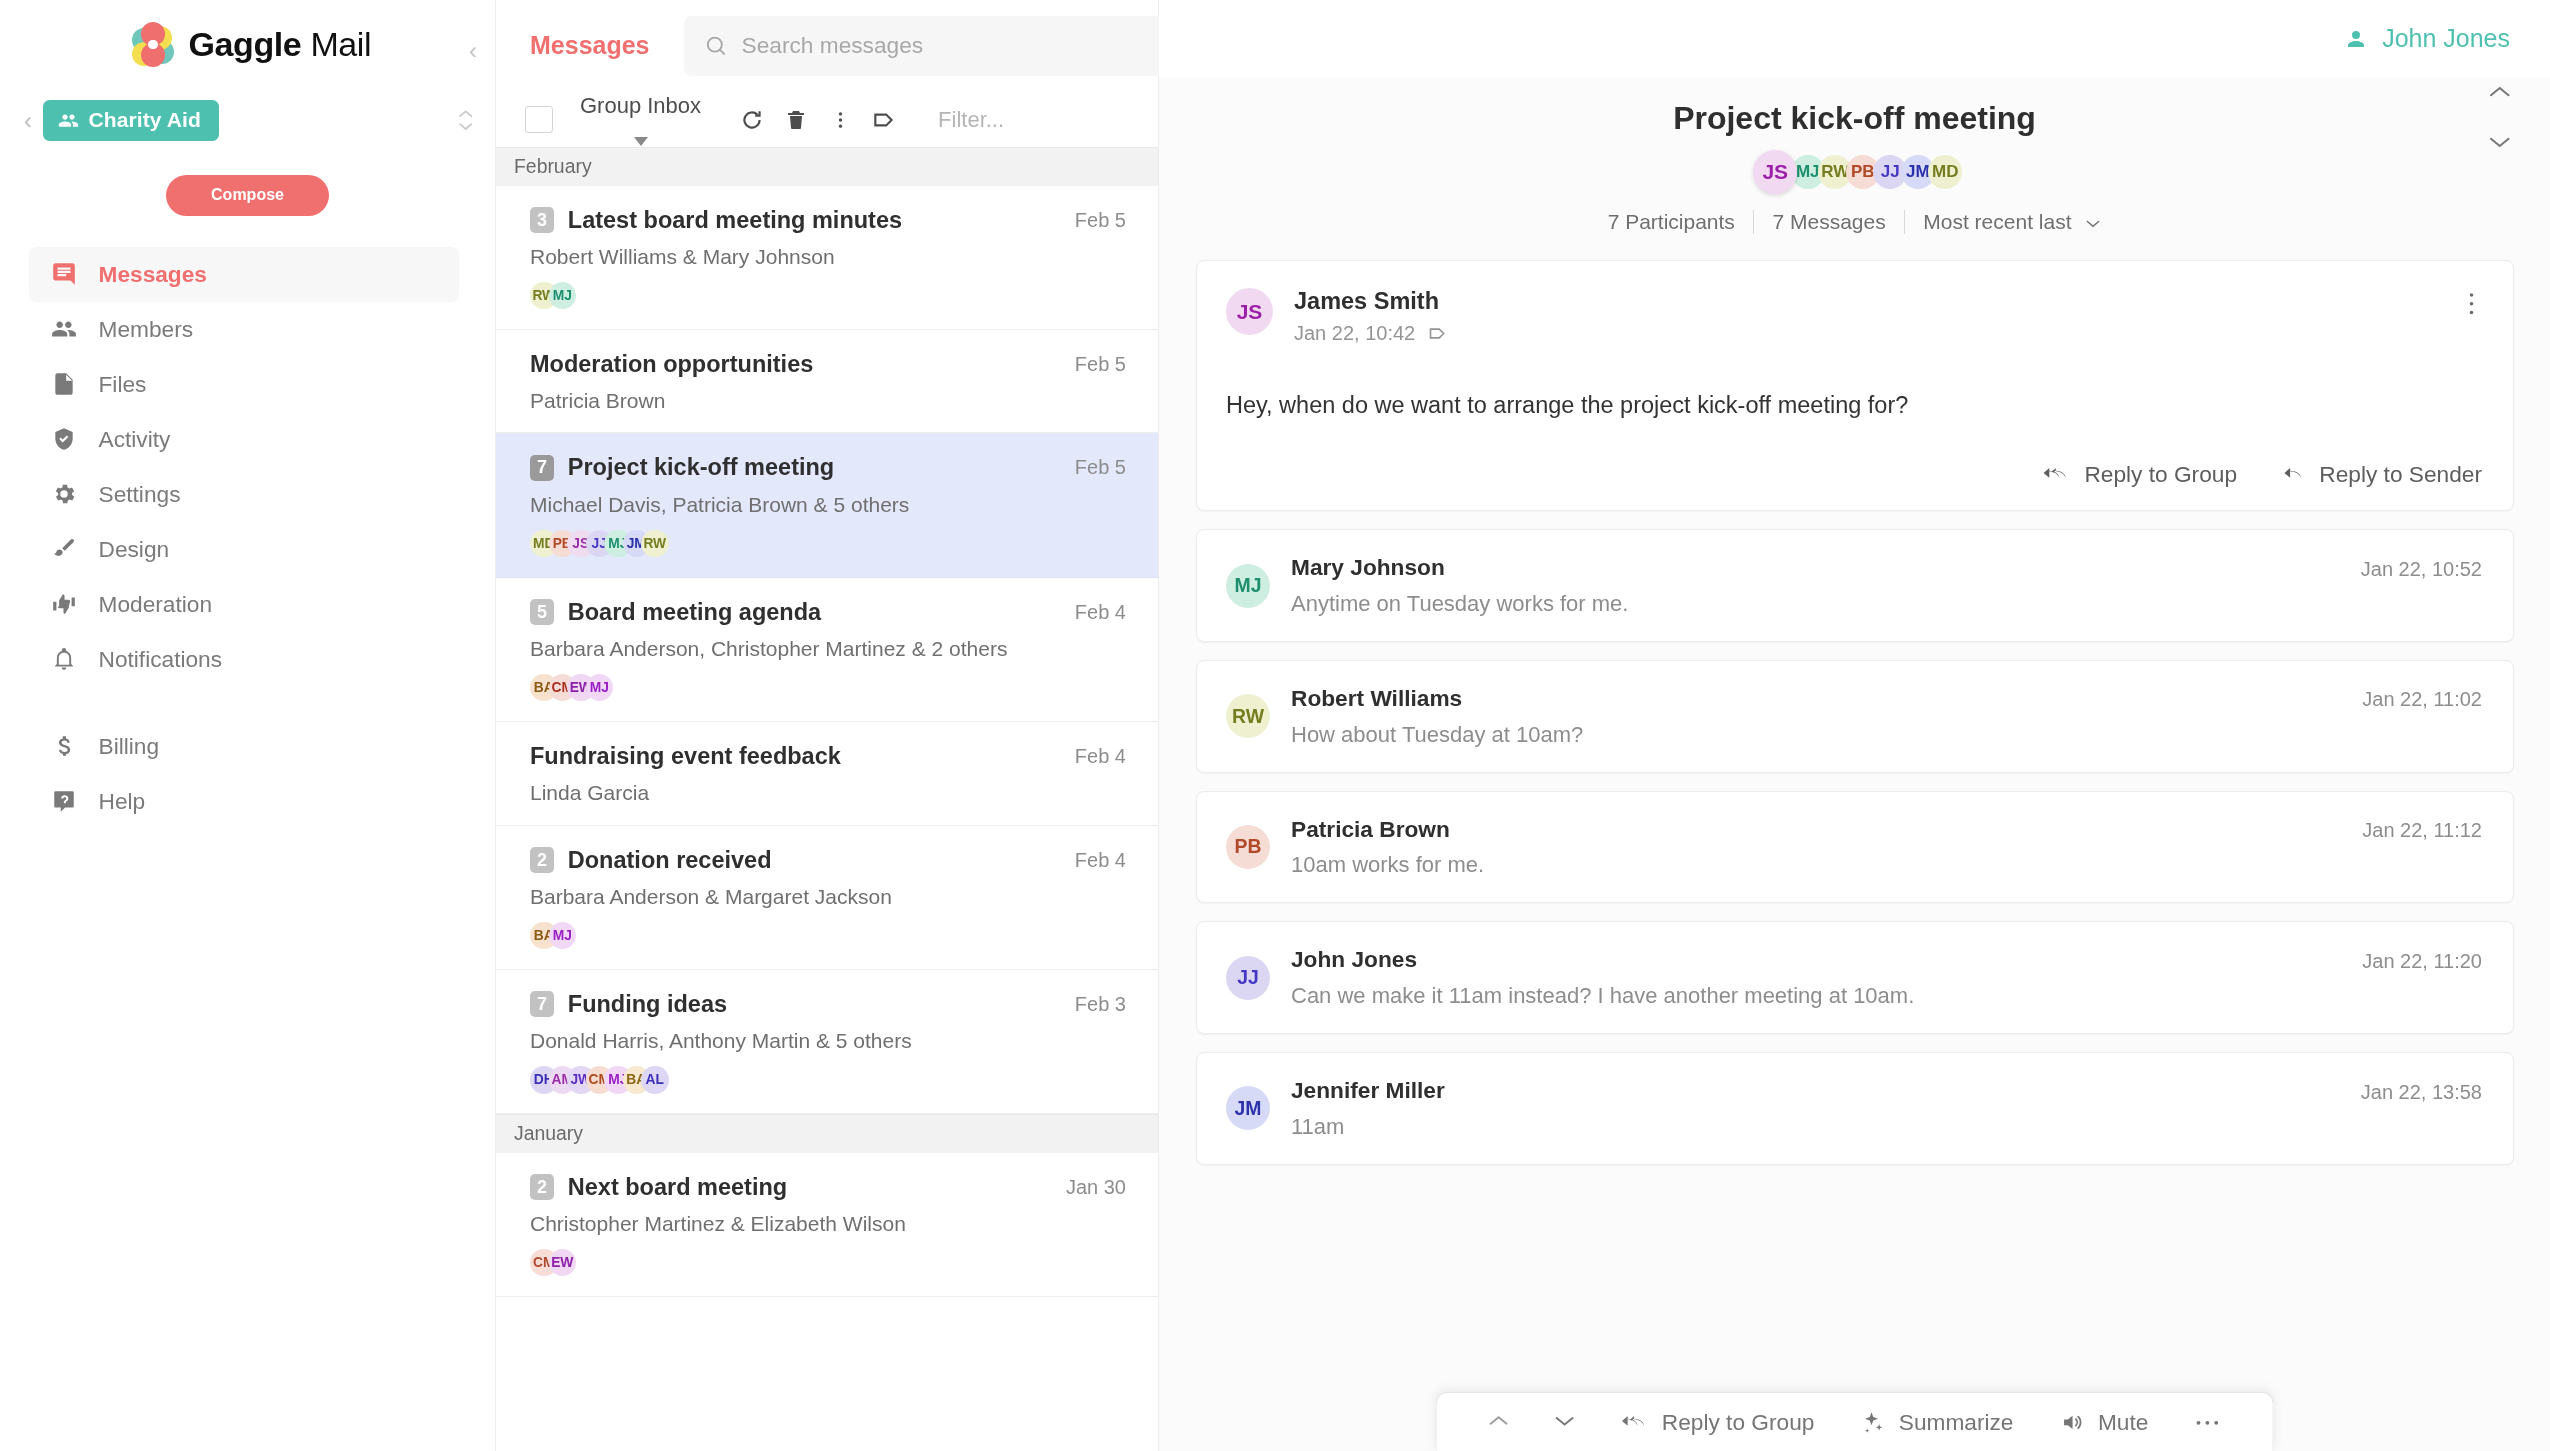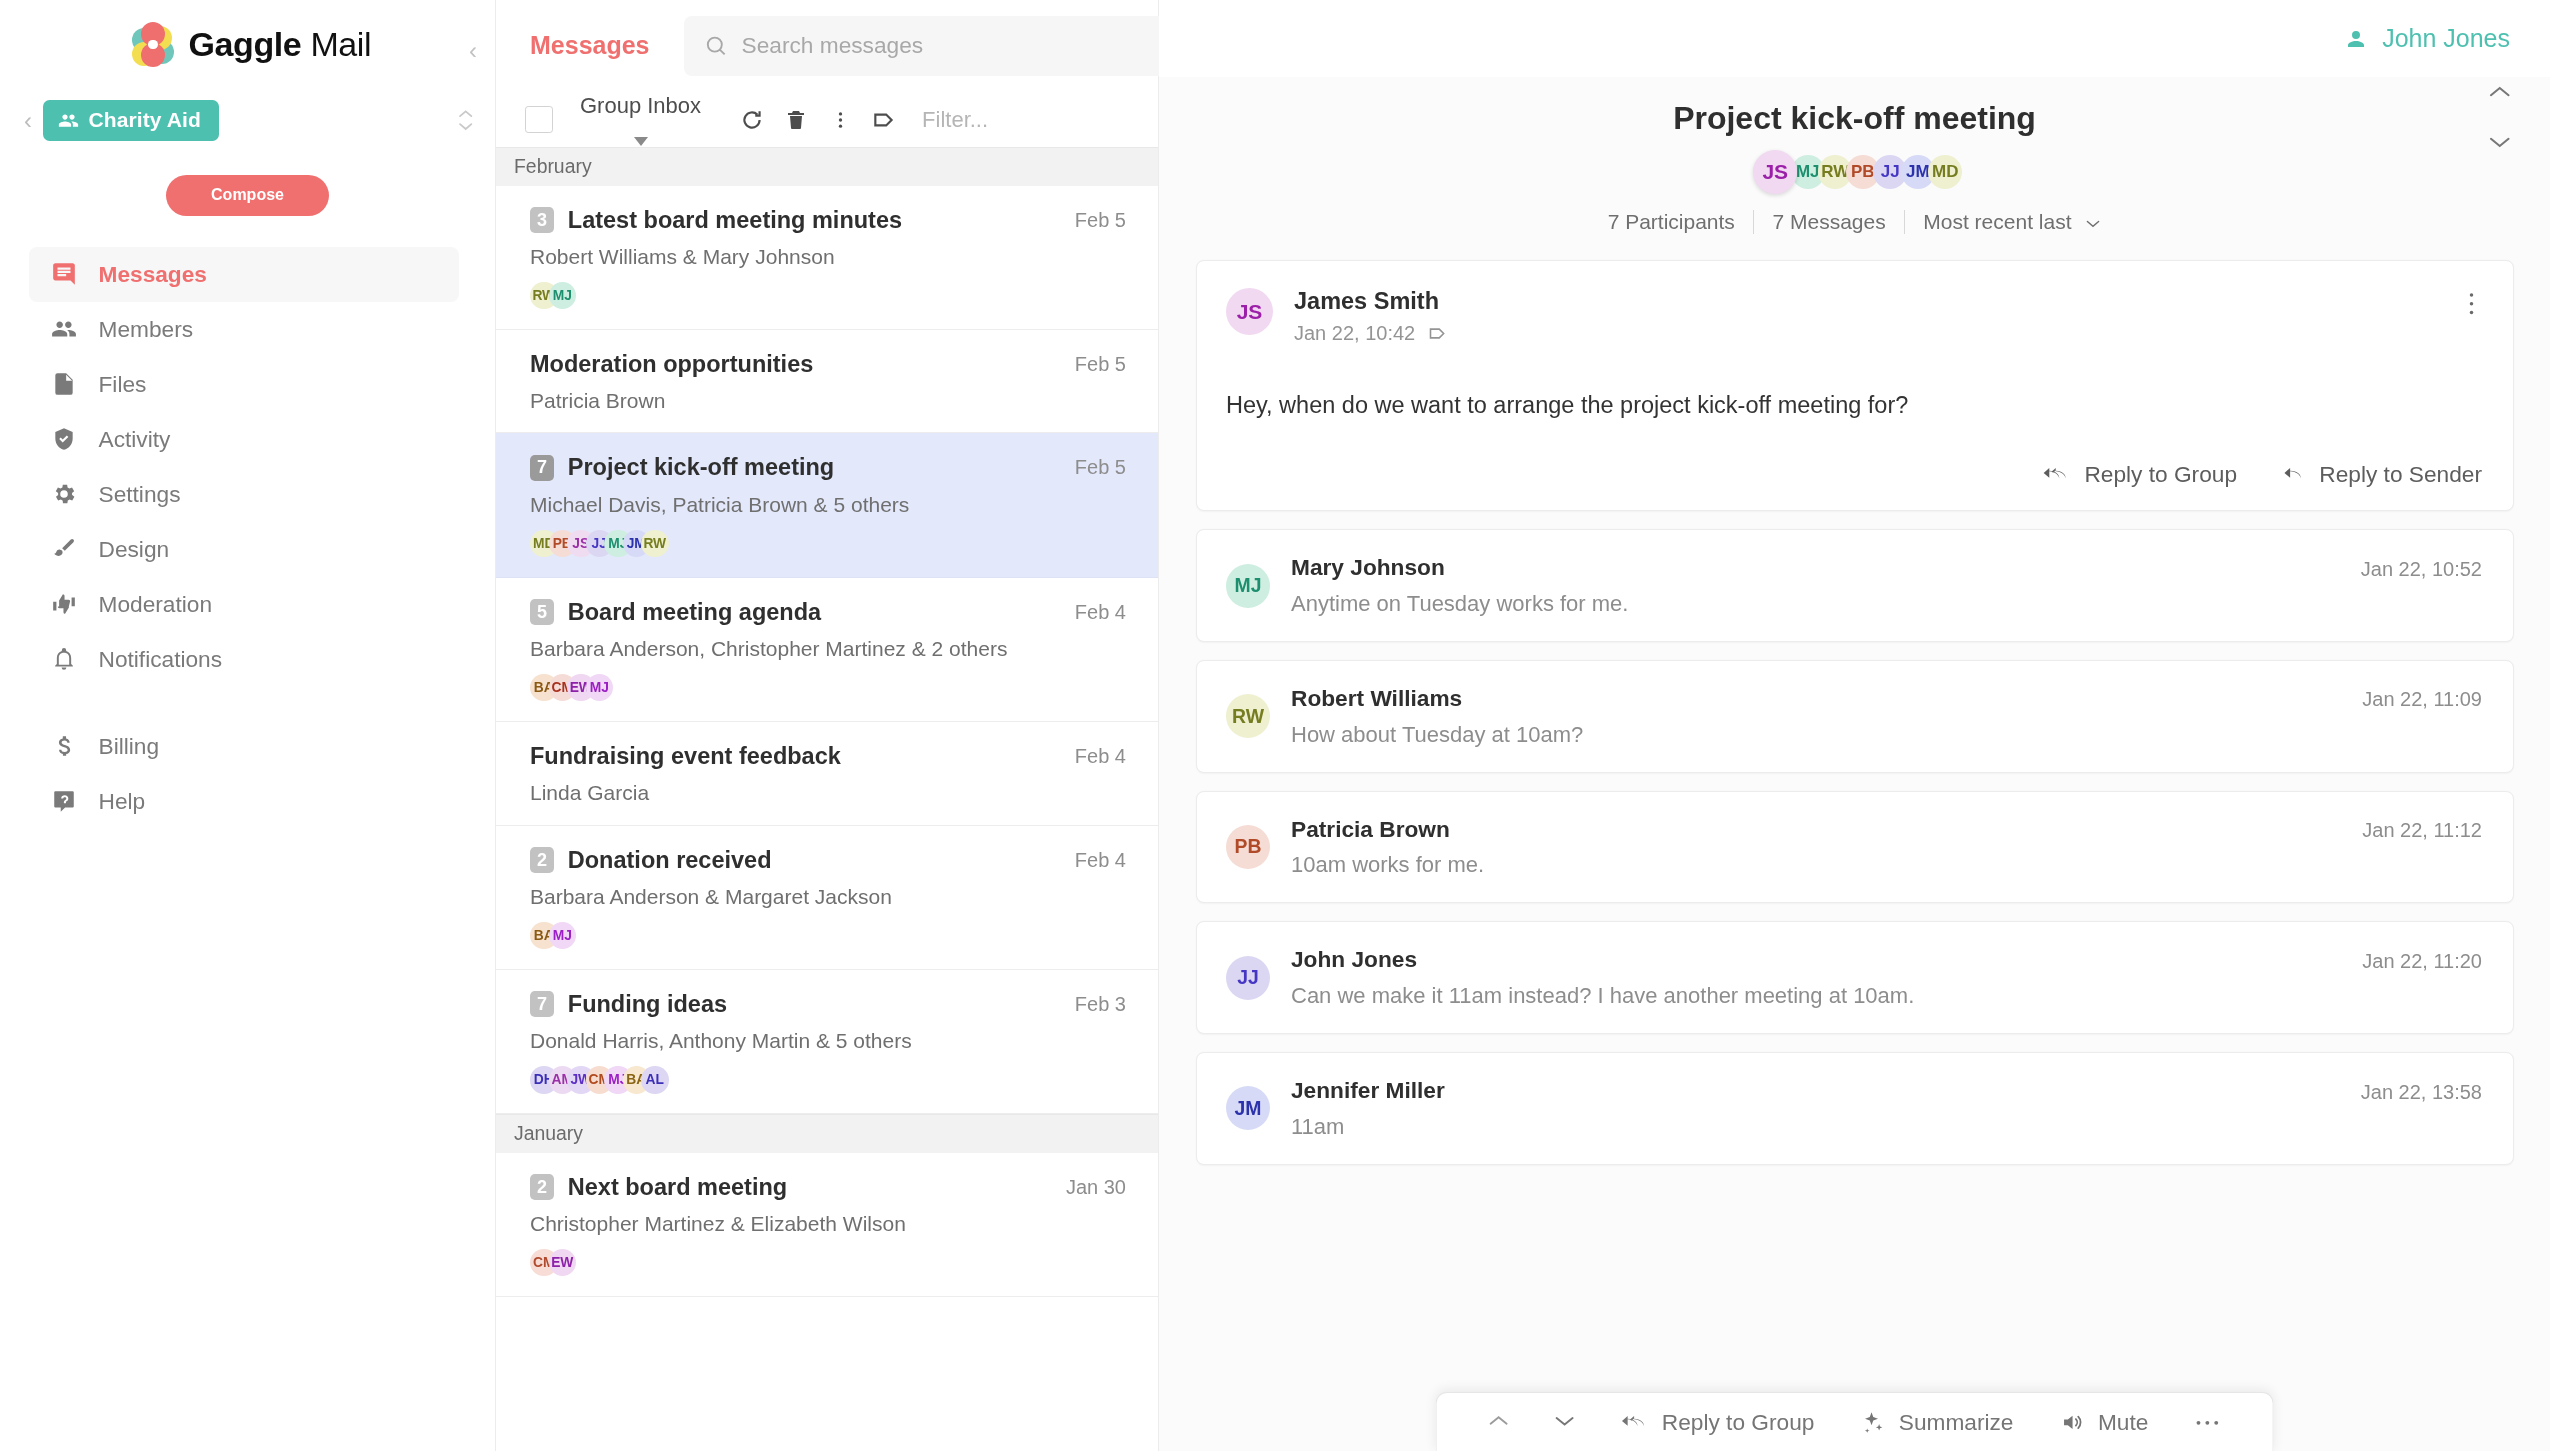--- a/index.html
+++ b/index.html
@@ -106,21 +106,21 @@
     margin-right: 27.5px;
   }
   .tb-select {
     display: flex; align-items: center; gap: 18px; color: #4d4d4d; font-size: 22px; cursor: pointer;
     margin-right: 29px;
     flex-direction: column;
   }
   .tb-caret { width: 0; height: 0; border-left: 7.3px solid transparent; border-right: 7.3px solid transparent; border-top: 9px solid #8a8a8a; }
   .tb-icon { width: 44px; display: flex; align-items: center; justify-content: center; cursor: pointer; }
   .tb-icon svg { fill: #4d4d4d; }
-  .tb-filter { color: #b5b5b5; font-size: 22px; margin-left: 16px; cursor: text; text-align: center; }
+  .tb-filter { color: #b5b5b5; font-size: 22px; margin-left: 32px; cursor: text; text-align: center; }
 
   .list-scroll { flex: 1; overflow: hidden; position: relative; }
   .month-label {
     background: #f2f2f2; color: #6b6b6b; font-size: 19.4px;
     padding: 7.3px 0 7.3px 18px; border-top: 0.8px solid #e8e8e8;
   }
   .thread {
     padding: 21px 32px 19.4px 34px; border-bottom: 0.8px solid #ededed; cursor: pointer; position: relative;
   }
   .thread.selected { background: #e3e8fb; border-bottom-color: #dde2f5; }
@@ -584,21 +584,21 @@
         </div>
         <div class="coll-time">Jan 22, 10:52</div>
       </div>
 
       <div class="msg-card msg-collapsed">
         <div class="avatar-md" style="background:#eef0cf;color:#767d21">RW</div>
         <div class="coll-text">
           <div class="coll-name">Robert Williams</div>
           <div class="coll-preview">How about Tuesday at 10am?</div>
         </div>
-        <div class="coll-time">Jan 22, 11:09</div>
+        <div class="coll-time">Jan 22, 11:02</div>
       </div>
 
       <div class="msg-card msg-collapsed">
         <div class="avatar-md" style="background:#f5dcd4;color:#b14a28">PB</div>
         <div class="coll-text">
           <div class="coll-name">Patricia Brown</div>
           <div class="coll-preview">10am works for me.</div>
         </div>
         <div class="coll-time">Jan 22, 11:12</div>
       </div>

